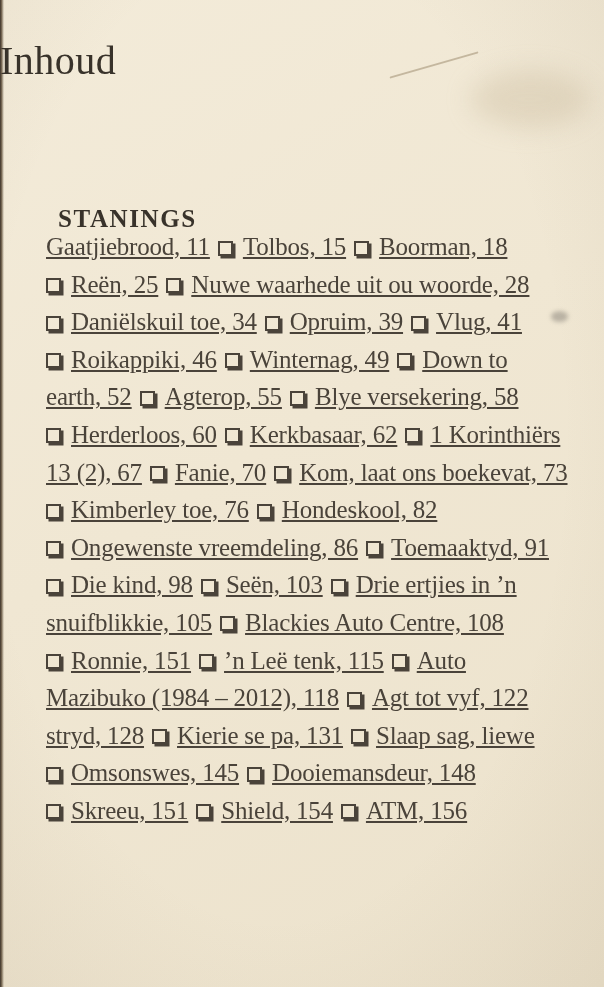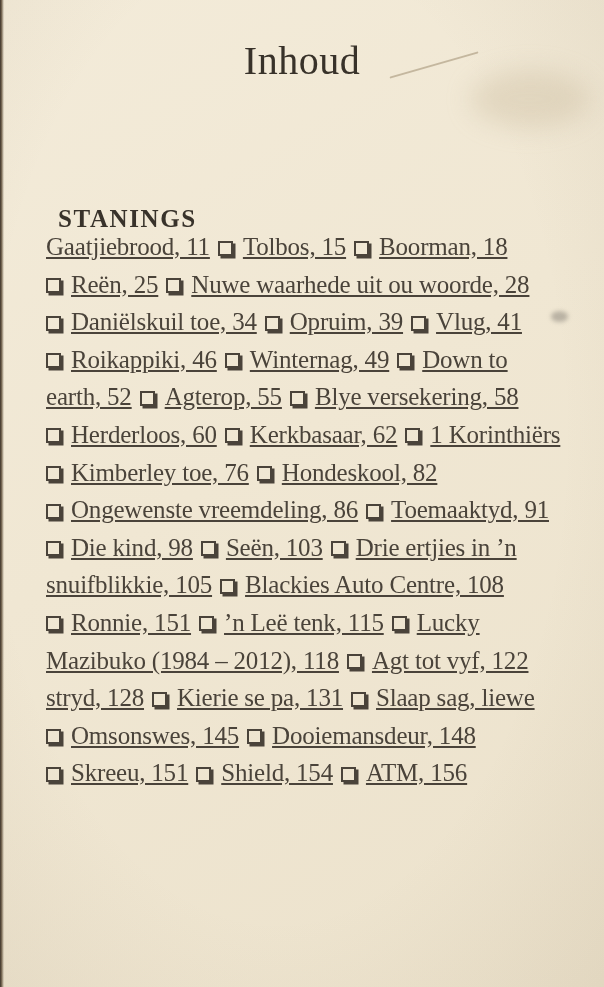--- a/index.html
+++ b/index.html
@@ -28,21 +28,21 @@
   .shade-patch {
     position:absolute; left:470px; top:70px; width:120px; height:58px;
     background:rgba(192,173,140,0.28); filter:blur(12px); border-radius:50%;
   }
   .smudge {
     position:absolute; left:551px; top:311px; width:17px; height:11px;
     background:rgba(112,107,99,0.42); border-radius:50%; filter:blur(2px);
   }
   .title {
     position:absolute; top:42px; left:0; width:100%;
-    margin:0; text-align:center;
+    margin:0; text-align:left;
     font-size:40px; font-weight:400; line-height:38px;
     letter-spacing:0.5px;
     color:var(--ink-dark, #38322a);
   }
   .heading {
     position:absolute; top:194px; left:46px;
     margin:12px;
     font-size:25px; font-weight:700; line-height:25px;
     letter-spacing:1.6px;
     color:var(--ink-dark, #38322a);
@@ -83,22 +83,23 @@
 
 <h2 class="heading">STANINGS</h2>
 
 <div class="contents">
     <div class="line"><span class="txt">Gaatjiebrood, 11</span><span class="sq"></span><span class="txt">Tolbos, 15</span><span class="sq"></span><span class="txt">Boorman, 18</span></div>
     <div class="line"><span class="sq"></span><span class="txt">Reën, 25</span><span class="sq"></span><span class="txt">Nuwe waarhede uit ou woorde, 28</span></div>
     <div class="line"><span class="sq"></span><span class="txt">Daniëlskuil toe, 34</span><span class="sq"></span><span class="txt">Opruim, 39</span><span class="sq"></span><span class="txt">Vlug, 41</span></div>
     <div class="line"><span class="sq"></span><span class="txt">Roikappiki, 46</span><span class="sq"></span><span class="txt">Winternag, 49</span><span class="sq"></span><span class="txt">Down to</span></div>
     <div class="line"><span class="txt">earth, 52</span><span class="sq"></span><span class="txt">Agterop, 55</span><span class="sq"></span><span class="txt">Blye versekering, 58</span></div>
     <div class="line"><span class="sq"></span><span class="txt">Herderloos, 60</span><span class="sq"></span><span class="txt">Kerkbasaar, 62</span><span class="sq"></span><span class="txt">1 Korinthiërs</span></div>
+    <div class="line"><span class="txt">13 (2), 67</span><span class="sq"></span><span class="txt">Fanie, 70</span><span class="sq"></span><span class="txt">Kom, laat ons boekevat, 73</span></div>
     <div class="line"><span class="sq"></span><span class="txt">Kimberley toe, 76</span><span class="sq"></span><span class="txt">Hondeskool, 82</span></div>
     <div class="line"><span class="sq"></span><span class="txt">Ongewenste vreemdeling, 86</span><span class="sq"></span><span class="txt">Toemaaktyd, 91</span></div>
     <div class="line"><span class="sq"></span><span class="txt">Die kind, 98</span><span class="sq"></span><span class="txt">Seën, 103</span><span class="sq"></span><span class="txt">Drie ertjies in ’n</span></div>
     <div class="line"><span class="txt">snuifblikkie, 105</span><span class="sq"></span><span class="txt">Blackies Auto Centre, 108</span></div>
-    <div class="line"><span class="sq"></span><span class="txt">Ronnie, 151</span><span class="sq"></span><span class="txt">’n Leë tenk, 115</span><span class="sq"></span><span class="txt">Lucky</span></div>
+    <div class="line"><span class="sq"></span><span class="txt">Ronnie, 151</span><span class="sq"></span><span class="txt">’n Leë tenk, 115</span><span class="sq"></span><span class="txt">Auto</span></div>
     <div class="line"><span class="txt">Mazibuko (1984 – 2012), 118</span><span class="sq"></span><span class="txt">Agt tot vyf, 122</span></div>
     <div class="line"><span class="txt">stryd, 128</span><span class="sq"></span><span class="txt">Kierie se pa, 131</span><span class="sq"></span><span class="txt">Slaap sag, liewe</span></div>
     <div class="line"><span class="sq"></span><span class="txt">Omsonswes, 145</span><span class="sq"></span><span class="txt">Dooiemansdeur, 148</span></div>
     <div class="line"><span class="sq"></span><span class="txt">Skreeu, 151</span><span class="sq"></span><span class="txt">Shield, 154</span><span class="sq"></span><span class="txt">ATM, 156</span></div>
   </div>
 
 </body></html>

